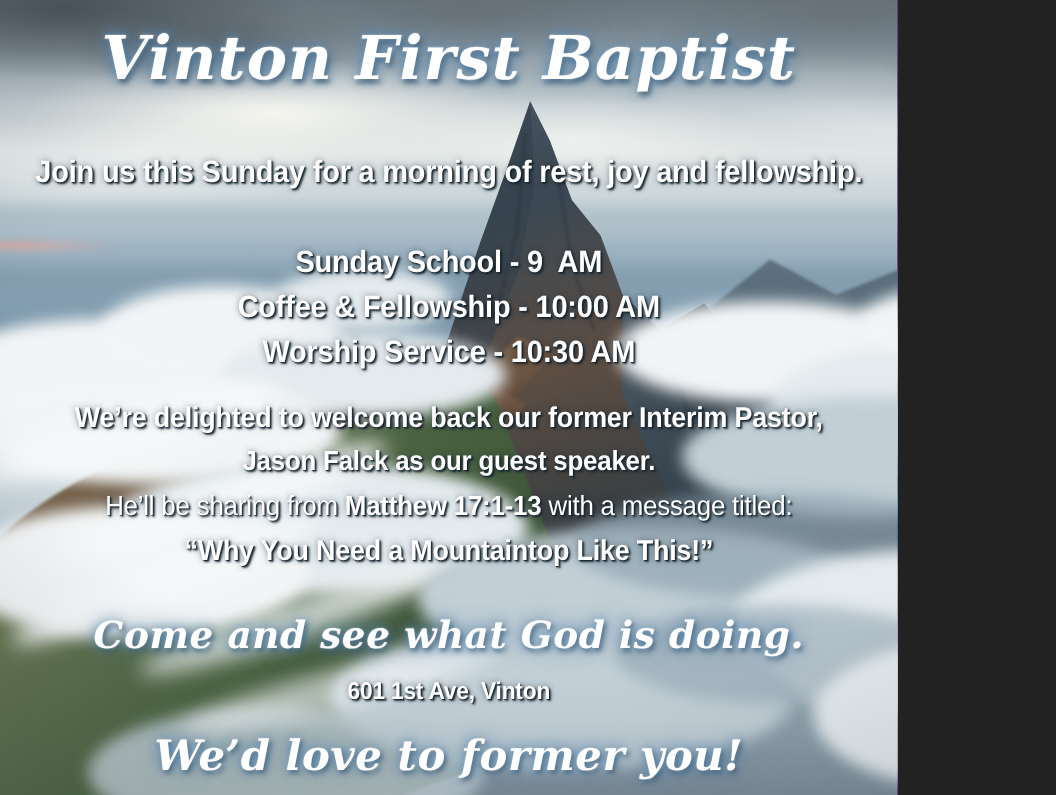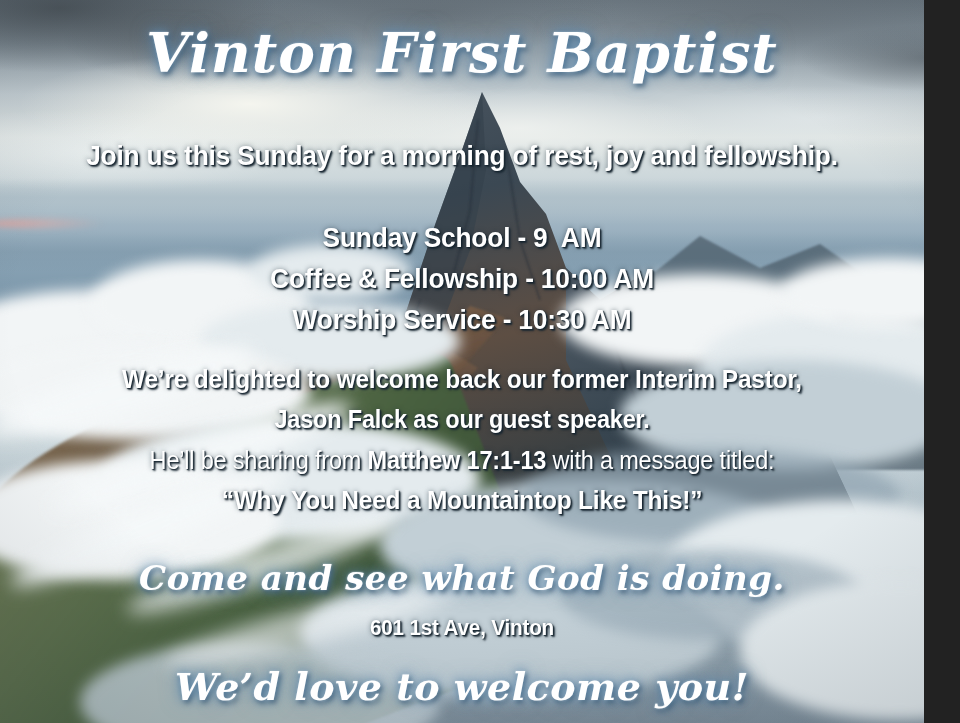--- a/index.html
+++ b/index.html
@@ -1,20 +1,20 @@
 <!DOCTYPE html>
 <html><head>
 <meta charset="utf-8">
 <style>
   html,body{margin:0;padding:0;background:#222;}
   *{box-sizing:border-box;}
 
   #poster{
     position:relative;
-    width:924px;height:723px;
+    width:816px;height:723px;
     overflow:hidden;
     font-family:"Liberation Sans", sans-serif;
     background:#701a75;
   }
 
   
   .bg-layer{position:absolute;inset:0;}
 
   
   .sky-base{
@@ -294,16 +294,16 @@
     <div class="line sans" id="l-jason">Jason Falck as our guest speaker.</div>
 
     <div class="line sans" id="l-sharing"><span class="reg">He’ll be sharing from </span><span>Matthew 17:1-13</span><span class="reg"> with a message titled:</span></div>
 
     <div class="line sans" id="l-sermon">“Why You Need a Mountaintop Like This!”</div>
 
     <div class="line script" id="l-come">Come and see what God is doing.</div>
 
     <div class="line sans" id="l-address">601 1st Ave, Vinton</div>
 
-    <div class="line script" id="l-love">We’d love to welcome you!</div>
+    <div class="line script" id="l-love">We’d love to former you!</div>
 
   </div>
 </div>
 
 </body></html>

